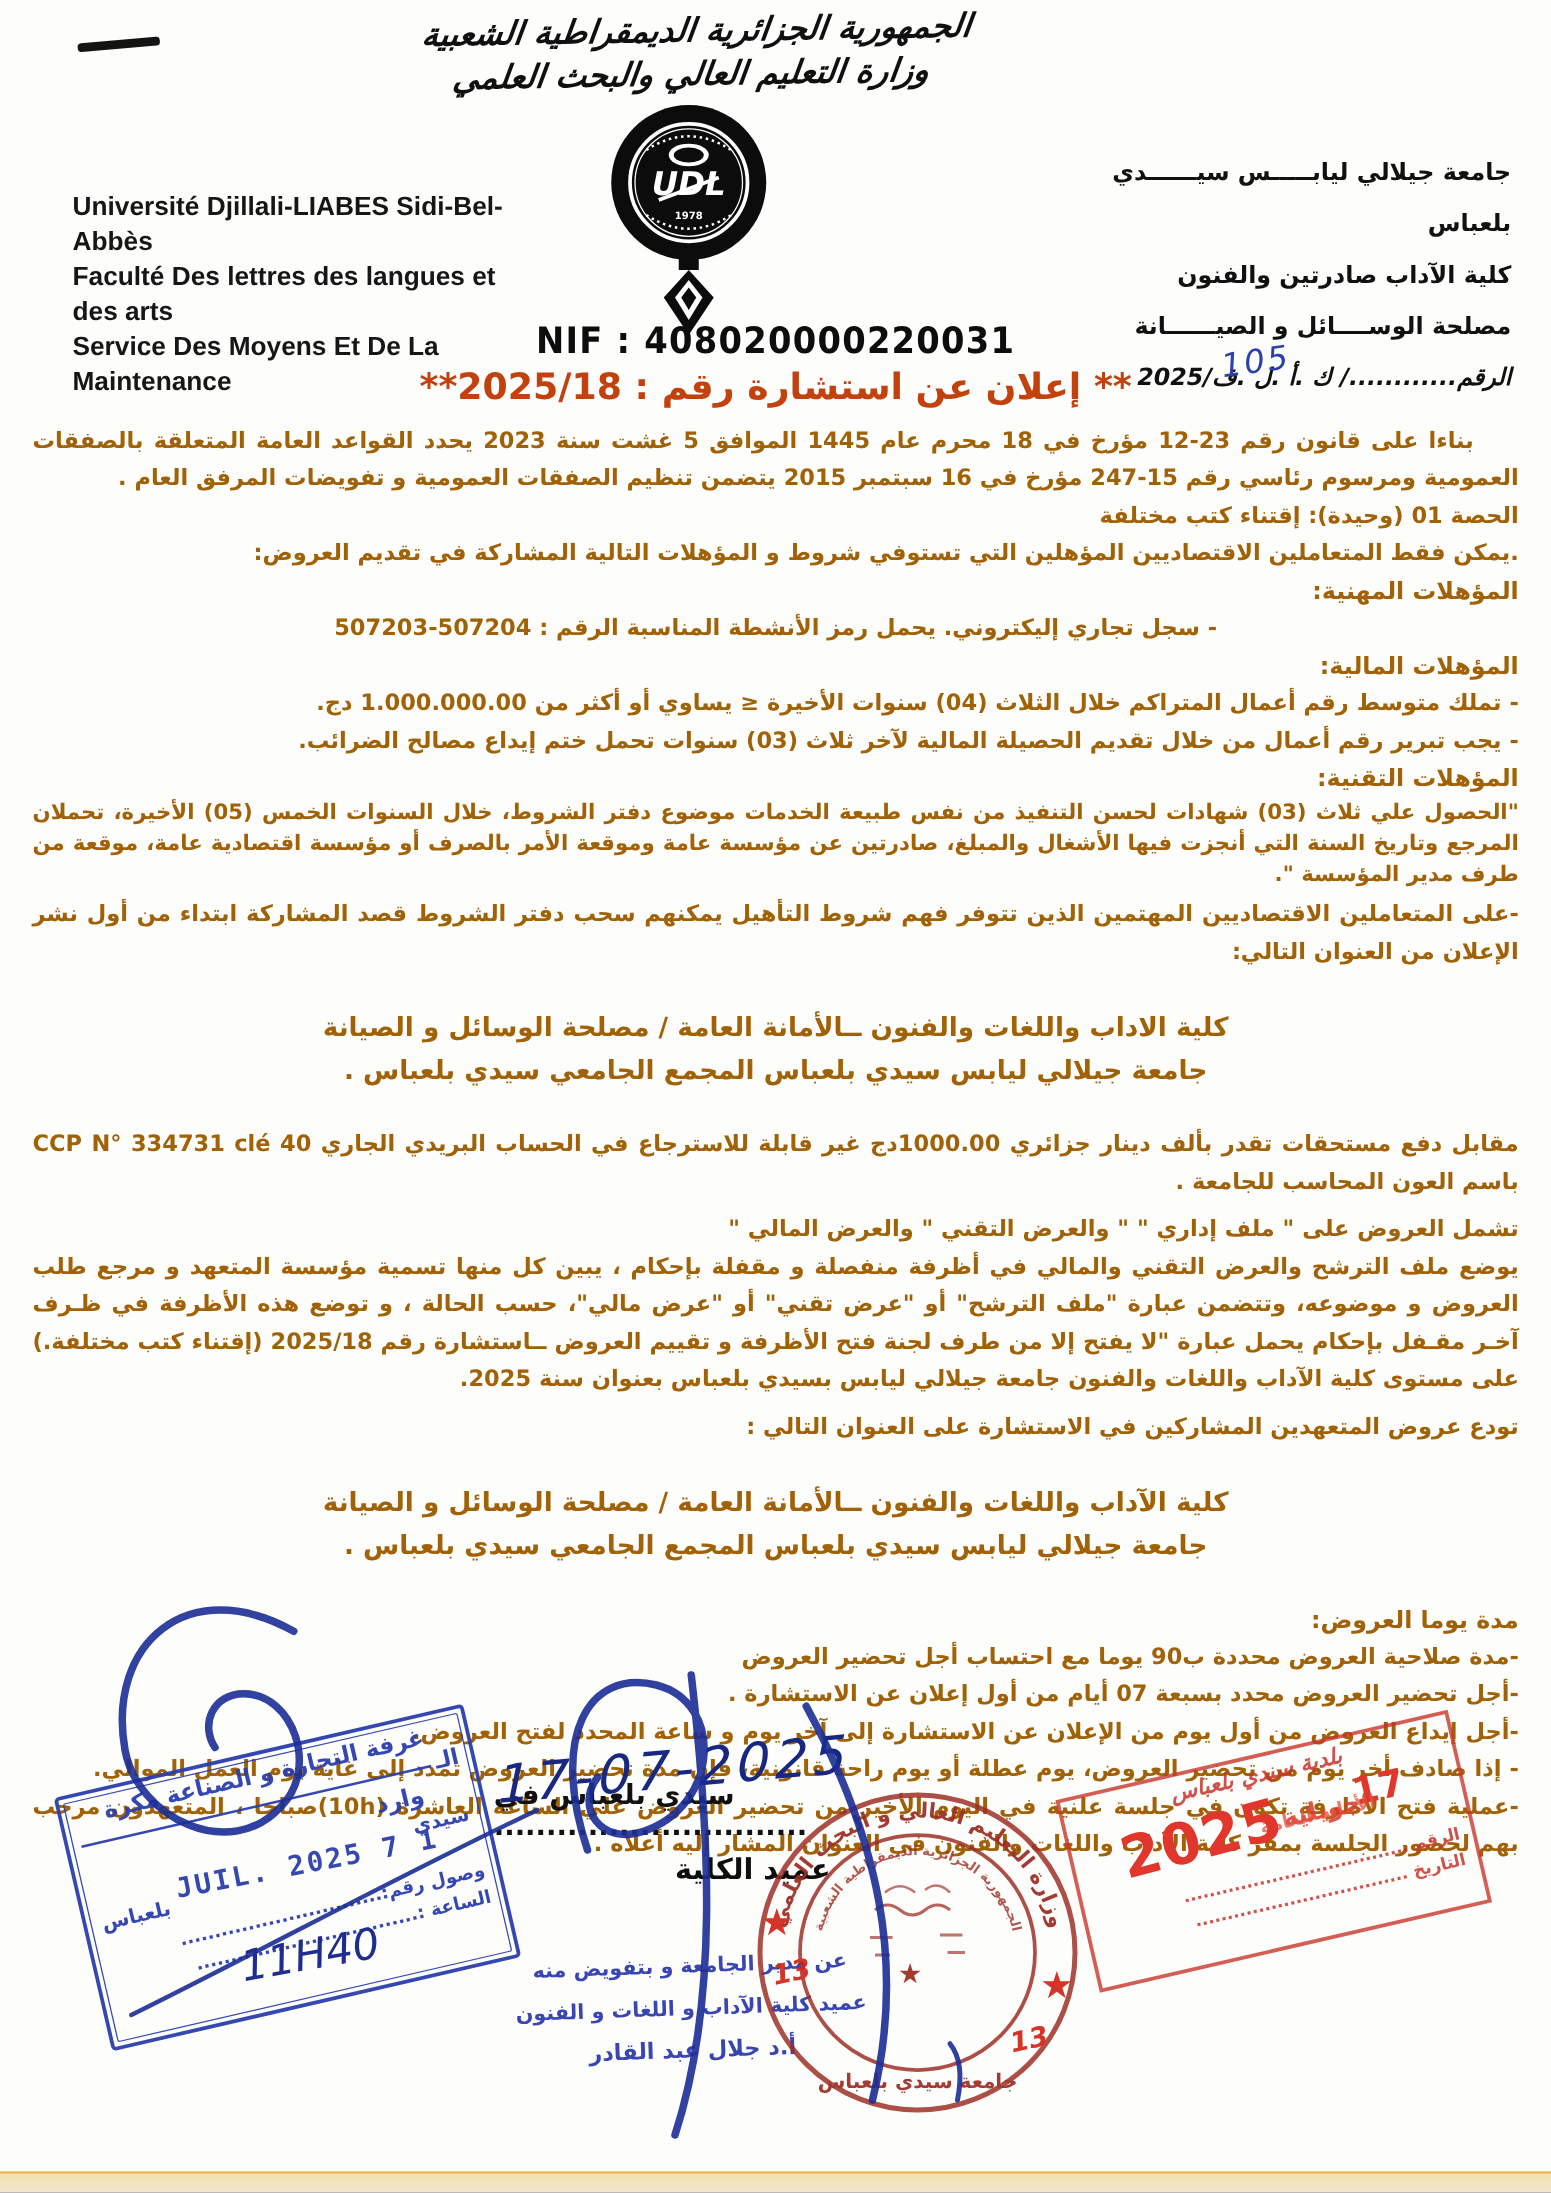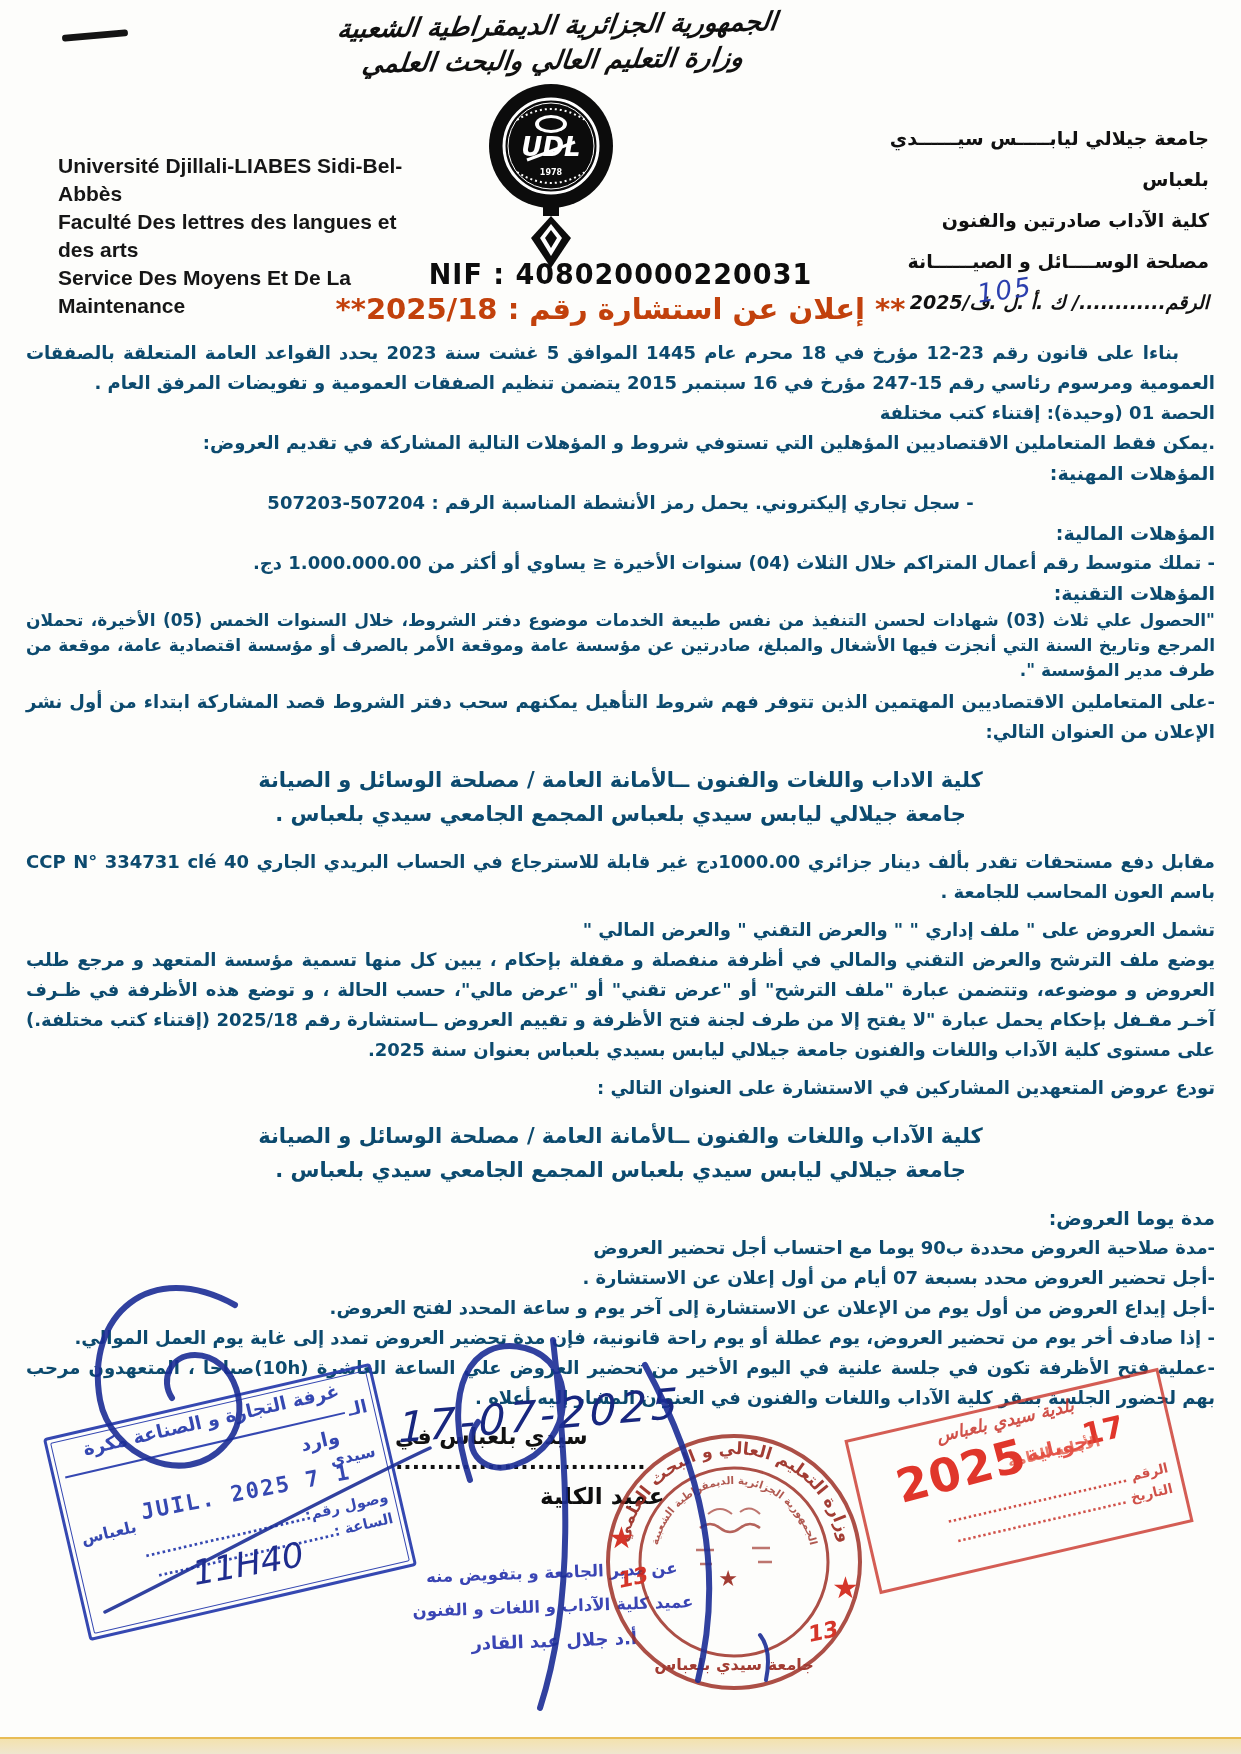--- a/index.html
+++ b/index.html
@@ -26,29 +26,29 @@
   .logo{position:absolute; left:487px; top:80px; width:128px; height:190px;}
   
   .nif{position:absolute; left:0; top:258px; width:100%; text-align:center;
     font-weight:bold; font-size:27px; letter-spacing:1px; color:#0d0d0d;
     font-family:"DejaVu Sans",sans-serif; transform:scaleY(1.08);}
   .doc-title{position:absolute; left:0; top:292px; width:100%; text-align:center;
     direction:rtl; font-weight:bold; font-size:29px; color:#c2410c;}
   
   .body-flow{position:absolute; left:26px; right:26px; top:338px; direction:rtl;
     font-size:18px; line-height:30px; font-weight:bold; text-align:justify;
-    text-align-last:right; color:#0c4a6e;}
+    text-align-last:right; color:#a16207;}
   .body-flow p{margin:0;}
   .indent1{text-indent:36px;}
   .indent2{text-indent:22px;}
   .center-line{text-align:center; text-align-last:center;}
   .sec-head{font-size:19px;}
   .tech-par{font-size:17px; line-height:25px; margin-bottom:4px !important;}
   .addr{ text-align:center; text-align-last:center; font-size:21px; line-height:34px;
-    margin:16px 0 !important;}
+    margin:28px 0 !important;}
   .sp{margin-top:8px !important;}
   
   .place-date{position:absolute; left:395px; top:1424px; width:380px; direction:rtl;
     font-weight:bold; font-size:22px; color:#111; text-align:left;}
   .hand-date{position:absolute; left:398px; top:1392px; width:260px; color:#18277f;
     font-size:42px; font-style:italic; letter-spacing:4px; font-weight:normal;
     transform:rotate(-5deg) skewX(-6deg); white-space:nowrap;}
   .dean-label{position:absolute; left:540px; top:1483px; font-weight:bold;
     font-size:23px; color:#0e0e0e;}
   .delegation{position:absolute; left:408px; top:1556px; width:290px; direction:rtl;
@@ -146,20 +146,21 @@
   <div class="doc-title">** إعلان عن استشارة رقم : 2025/18**</div>
 
   <div class="body-flow">
     <p class="indent1">بناءا على قانون رقم 23-12 مؤرخ في 18 محرم عام 1445 الموافق 5 غشت سنة 2023 يحدد القواعد العامة المتعلقة بالصفقات العمومية ومرسوم رئاسي رقم 15-247 مؤرخ في 16 سبتمبر 2015 يتضمن تنظيم الصفقات العمومية و تفويضات المرفق العام .</p>
     <p>الحصة 01 (وحيدة): إقتناء كتب مختلفة</p>
     <p>.يمكن فقط المتعاملين الاقتصاديين المؤهلين التي تستوفي شروط و المؤهلات التالية المشاركة في تقديم العروض:</p>
     <p class="sec-head">المؤهلات المهنية:</p>
     <p class="center-line">- سجل تجاري إليكتروني. يحمل رمز الأنشطة المناسبة الرقم : 507204-507203</p>
     <p class="sec-head">المؤهلات المالية:</p>
     <p>- تملك متوسط رقم أعمال المتراكم خلال الثلاث (04) سنوات الأخيرة ≤ يساوي أو أكثر من 1.000.000.00 دج.</p>
+    <p>- يجب تبرير رقم أعمال من خلال تقديم الحصيلة المالية لآخر ثلاث (03) سنوات تحمل ختم إيداع مصالح الضرائب.</p>
     <p class="sec-head">المؤهلات التقنية:</p>
     <p class="tech-par">"الحصول علي ثلاث (03) شهادات لحسن التنفيذ من نفس طبيعة الخدمات موضوع دفتر الشروط، خلال السنوات الخمس (05) الأخيرة، تحملان المرجع وتاريخ السنة التي أنجزت فيها الأشغال والمبلغ، صادرتين عن مؤسسة عامة وموقعة الأمر بالصرف أو مؤسسة اقتصادية عامة، موقعة  من طرف مدير المؤسسة ".</p>
     <p>-على المتعاملين الاقتصاديين المهتمين الذين تتوفر فهم شروط التأهيل يمكنهم سحب دفتر الشروط قصد المشاركة ابتداء من أول نشر الإعلان من العنوان التالي:</p>
     <div class="addr">
       <div>كلية الاداب واللغات والفنون  ــالأمانة العامة / مصلحة الوسائل و الصيانة</div>
       <div>جامعة جيلالي ليابس سيدي بلعباس المجمع الجامعي  سيدي بلعباس  .</div>
     </div>
     <p class="sp">مقابل دفع مستحقات تقدر   بألف دينار جزائري 1000.00دج غير قابلة للاسترجاع   في الحساب البريدي الجاري  CCP N° 334731 clé 40 باسم  العون المحاسب للجامعة .</p>
     <p class="sp">تشمل العروض  على " ملف إداري " " والعرض التقني " والعرض المالي "</p>
     <p><span>يوضع ملف الترشح والعرض التقني والمالي في أظرفة منفصلة و مقفلة بإحكام ، يبين كل منها تسمية مؤسسة المتعهد  و مرجع طلب العروض و موضوعه، وتتضمن عبارة "ملف الترشح" أو "عرض تقني" أو "عرض مالي"، حسب الحالة ، و توضع هذه الأظرفة في ظـرف آخـر مقـفل بإحكام يحمل عبارة </span><span>"لا يفتح إلا من طرف لجنة فتح الأظرفة و تقييم العروض ــاستشارة رقم 2025/18 (إقتناء كتب مختلفة.) على مستوى كلية الآداب واللغات والفنون جامعة جيلالي ليابس بسيدي بلعباس بعنوان سنة 2025.</span></p>

